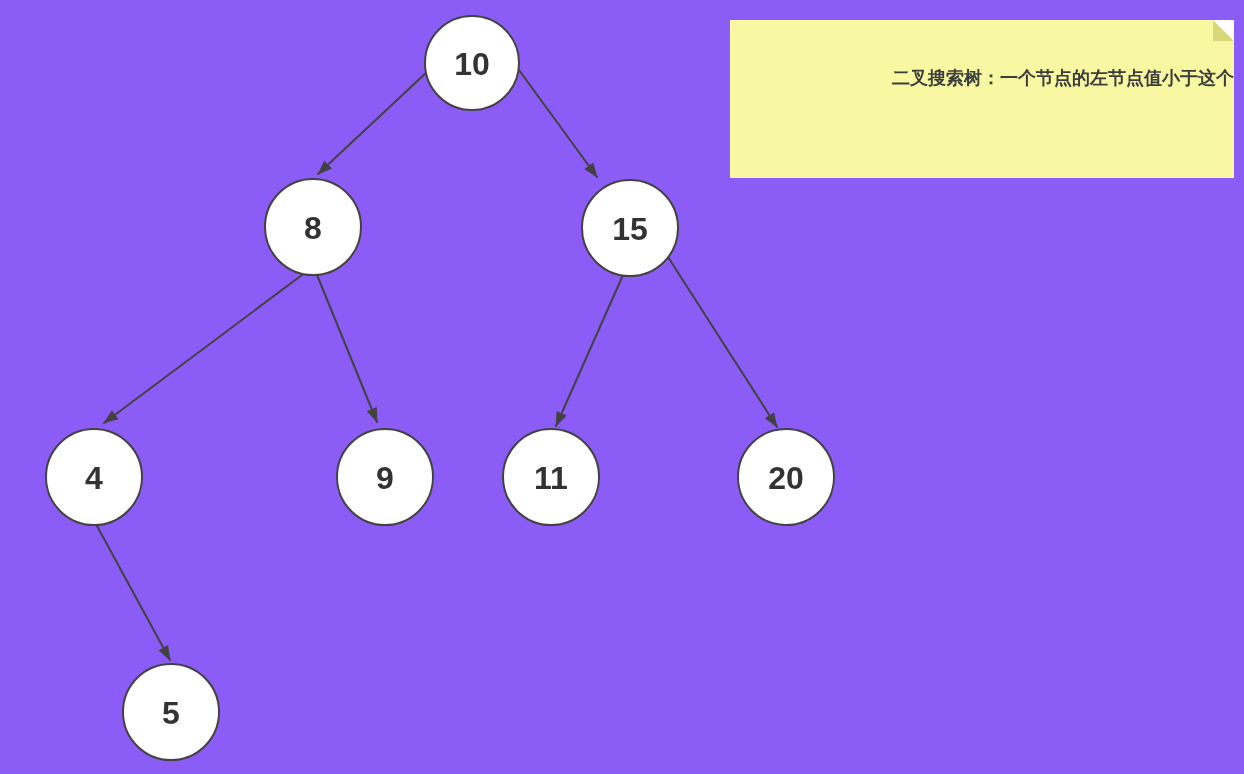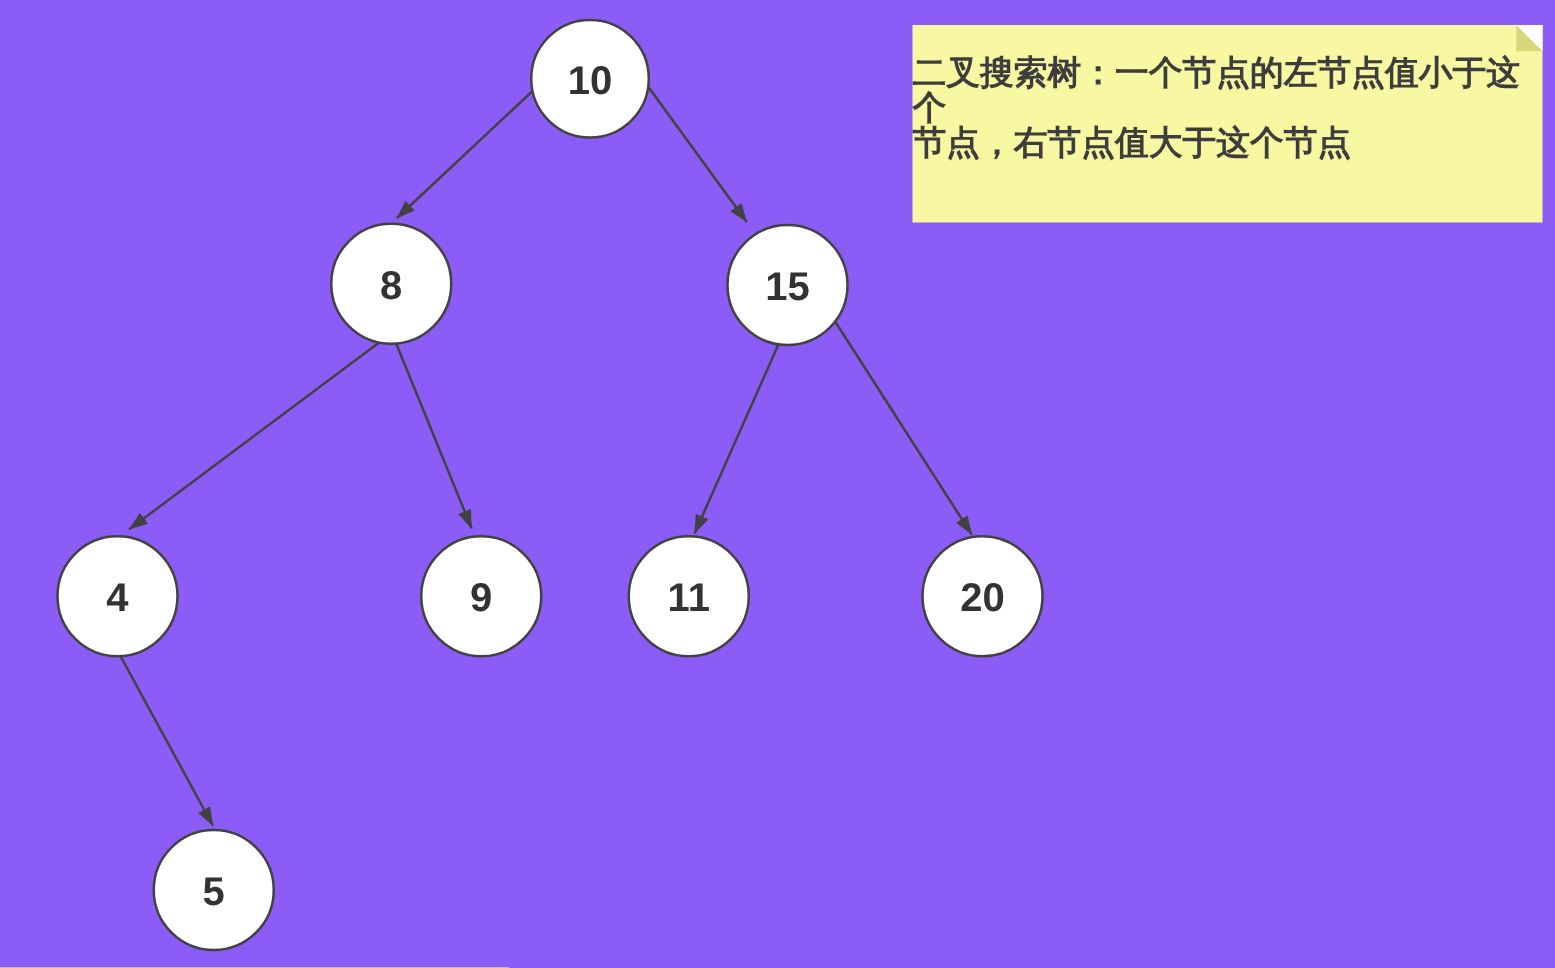--- a/index.html
+++ b/index.html
@@ -52,24 +52,24 @@
     position: absolute;
     top: 0;
     right: 0;
     width: 0;
     height: 0;
     border-style: solid;
     border-width: 0 21px 21px 0;
     border-color: #ffffff #ffffff var(--note-fold, #d8d87b) var(--note-fold, #d8d87b);
   }
   .note-text {
-    padding-top: 24px;
-    text-align: left;
+    padding-top: 44px;
+    text-align: right;
     font-weight: 700;
-    font-size: 27px;
+    font-size: 18px;
     line-height: 28px;
     color: var(--note-text, #3d3d3d);
   }
 </style>
 </head>
 <body>
 
 <div class="stage">
 
   <svg class="tree-canvas" viewBox="0 0 1244 774" xmlns="http://www.w3.org/2000/svg">
@@ -117,17 +117,16 @@
       <g>
         <circle cx="171" cy="712" r="48" class="node-circle"></circle>
         <text x="171" y="712" dy="1" class="node-label">5</text>
       </g>
     </svg>
 
   <div class="sticky-note">
     <div class="sticky-note-fold"></div>
     <div class="note-text">
       <div>二叉搜索树：一个节点的左节点值小于这个</div>
-      <div>节点，右节点值大于这个节点</div>
     </div>
   </div>
 
 </div>
 
 </body></html>

